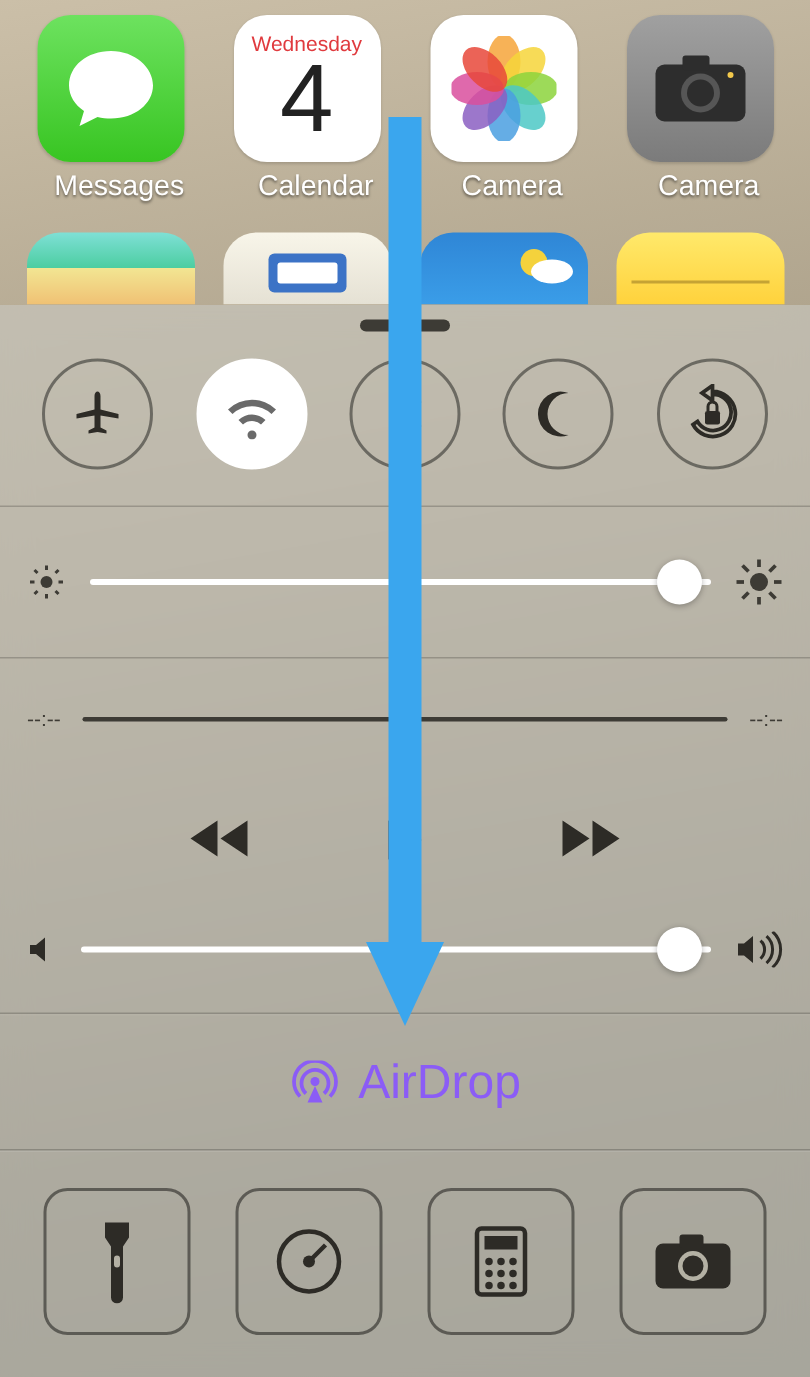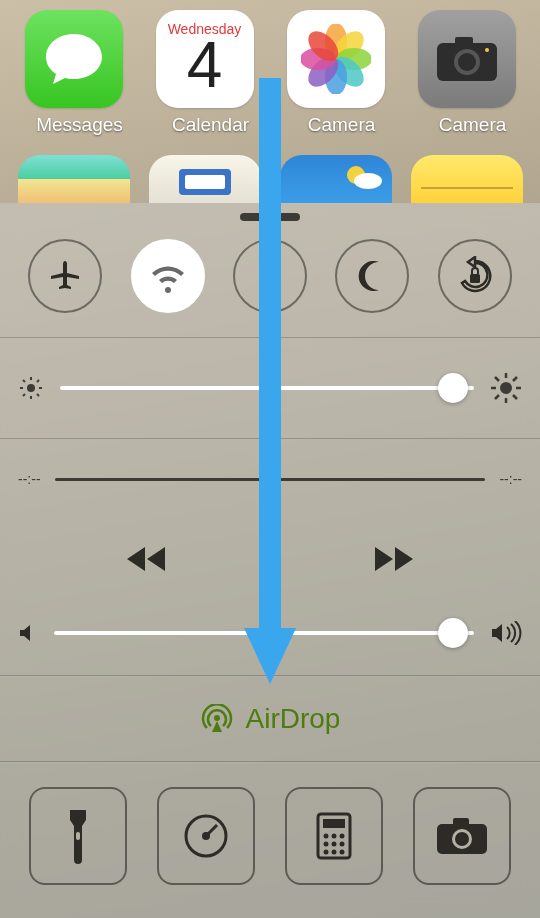--- a/index.html
+++ b/index.html
@@ -127,22 +127,22 @@
   margin: 58px 0 46px 0;
   color: #2d2b26;
 }
 .volume { display:flex; align-items:center; gap:16px;}
 .airdrop {
   display: flex; align-items: center; justify-content: center;
   gap: 12px;
   padding: 26px 0;
   border-bottom: 1px solid rgba(0,0,0,0.2);
   border-top: 1px solid rgba(255,255,255,0.05);
-  color: #4d7c0f;
-  font-size: 28px;
+  color: #8b5cf6;
+  font-size: 32px;
 }
 .quick-row {
   display: flex;
   justify-content: space-around;
   padding: 24px 14px 34px 14px;
   border-top: 1px solid rgba(255,255,255,0.1);
 }
 .quick {
   width: 98px; height: 98px;
   border-radius: 16px;

